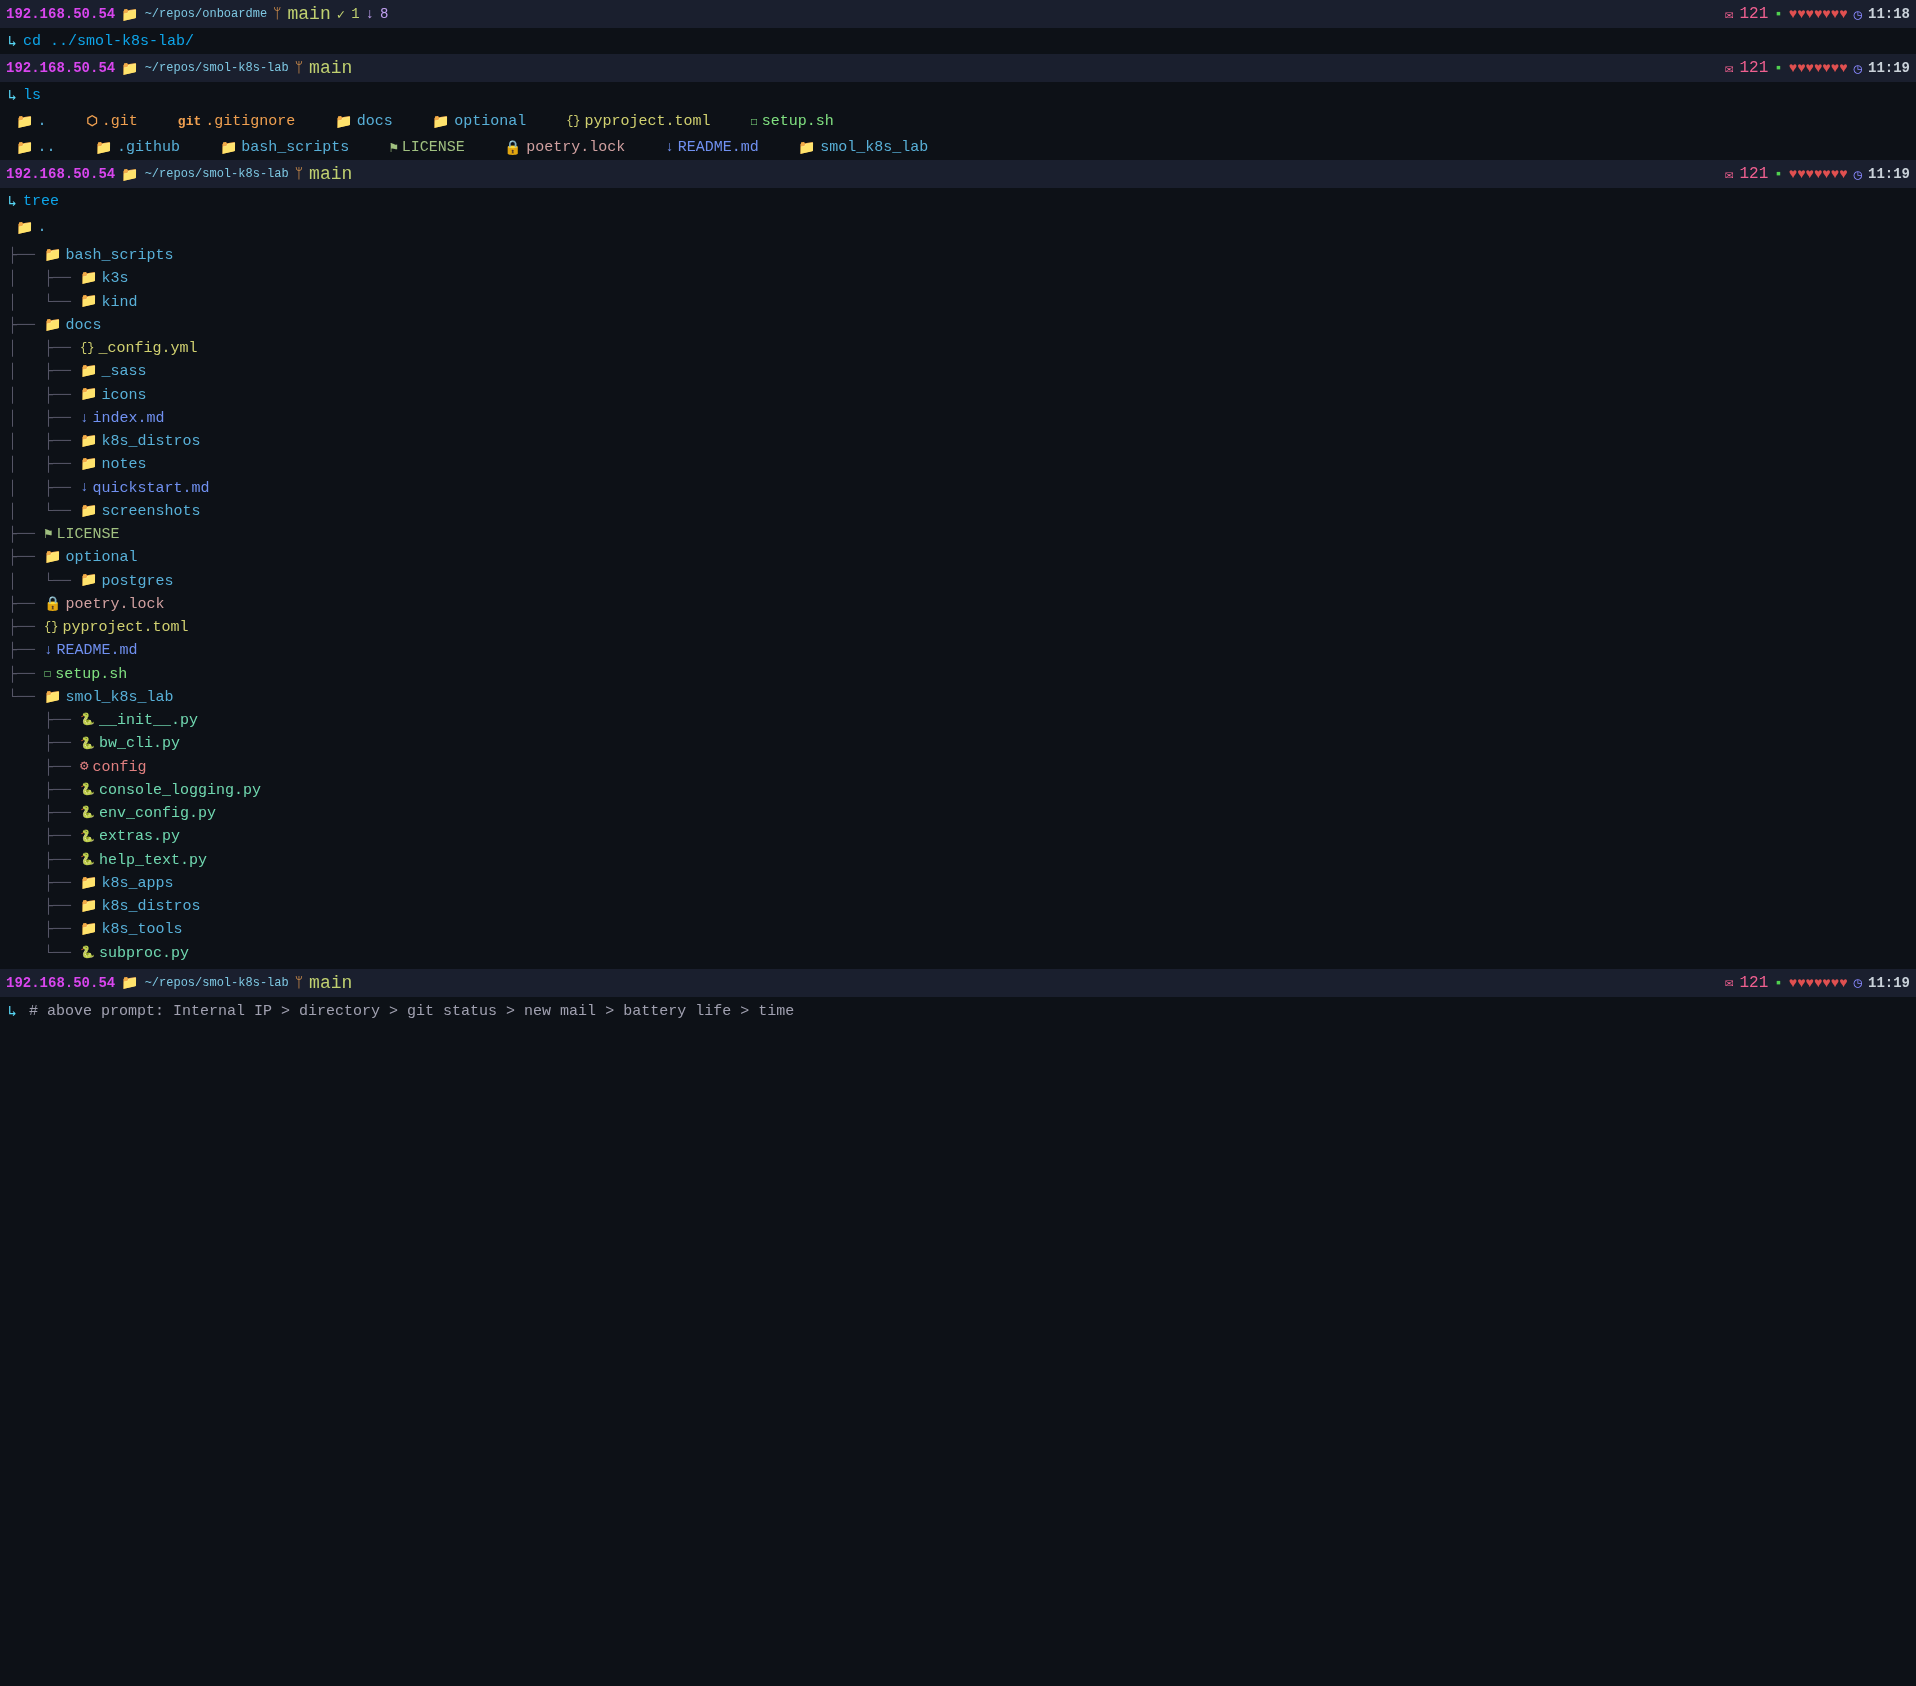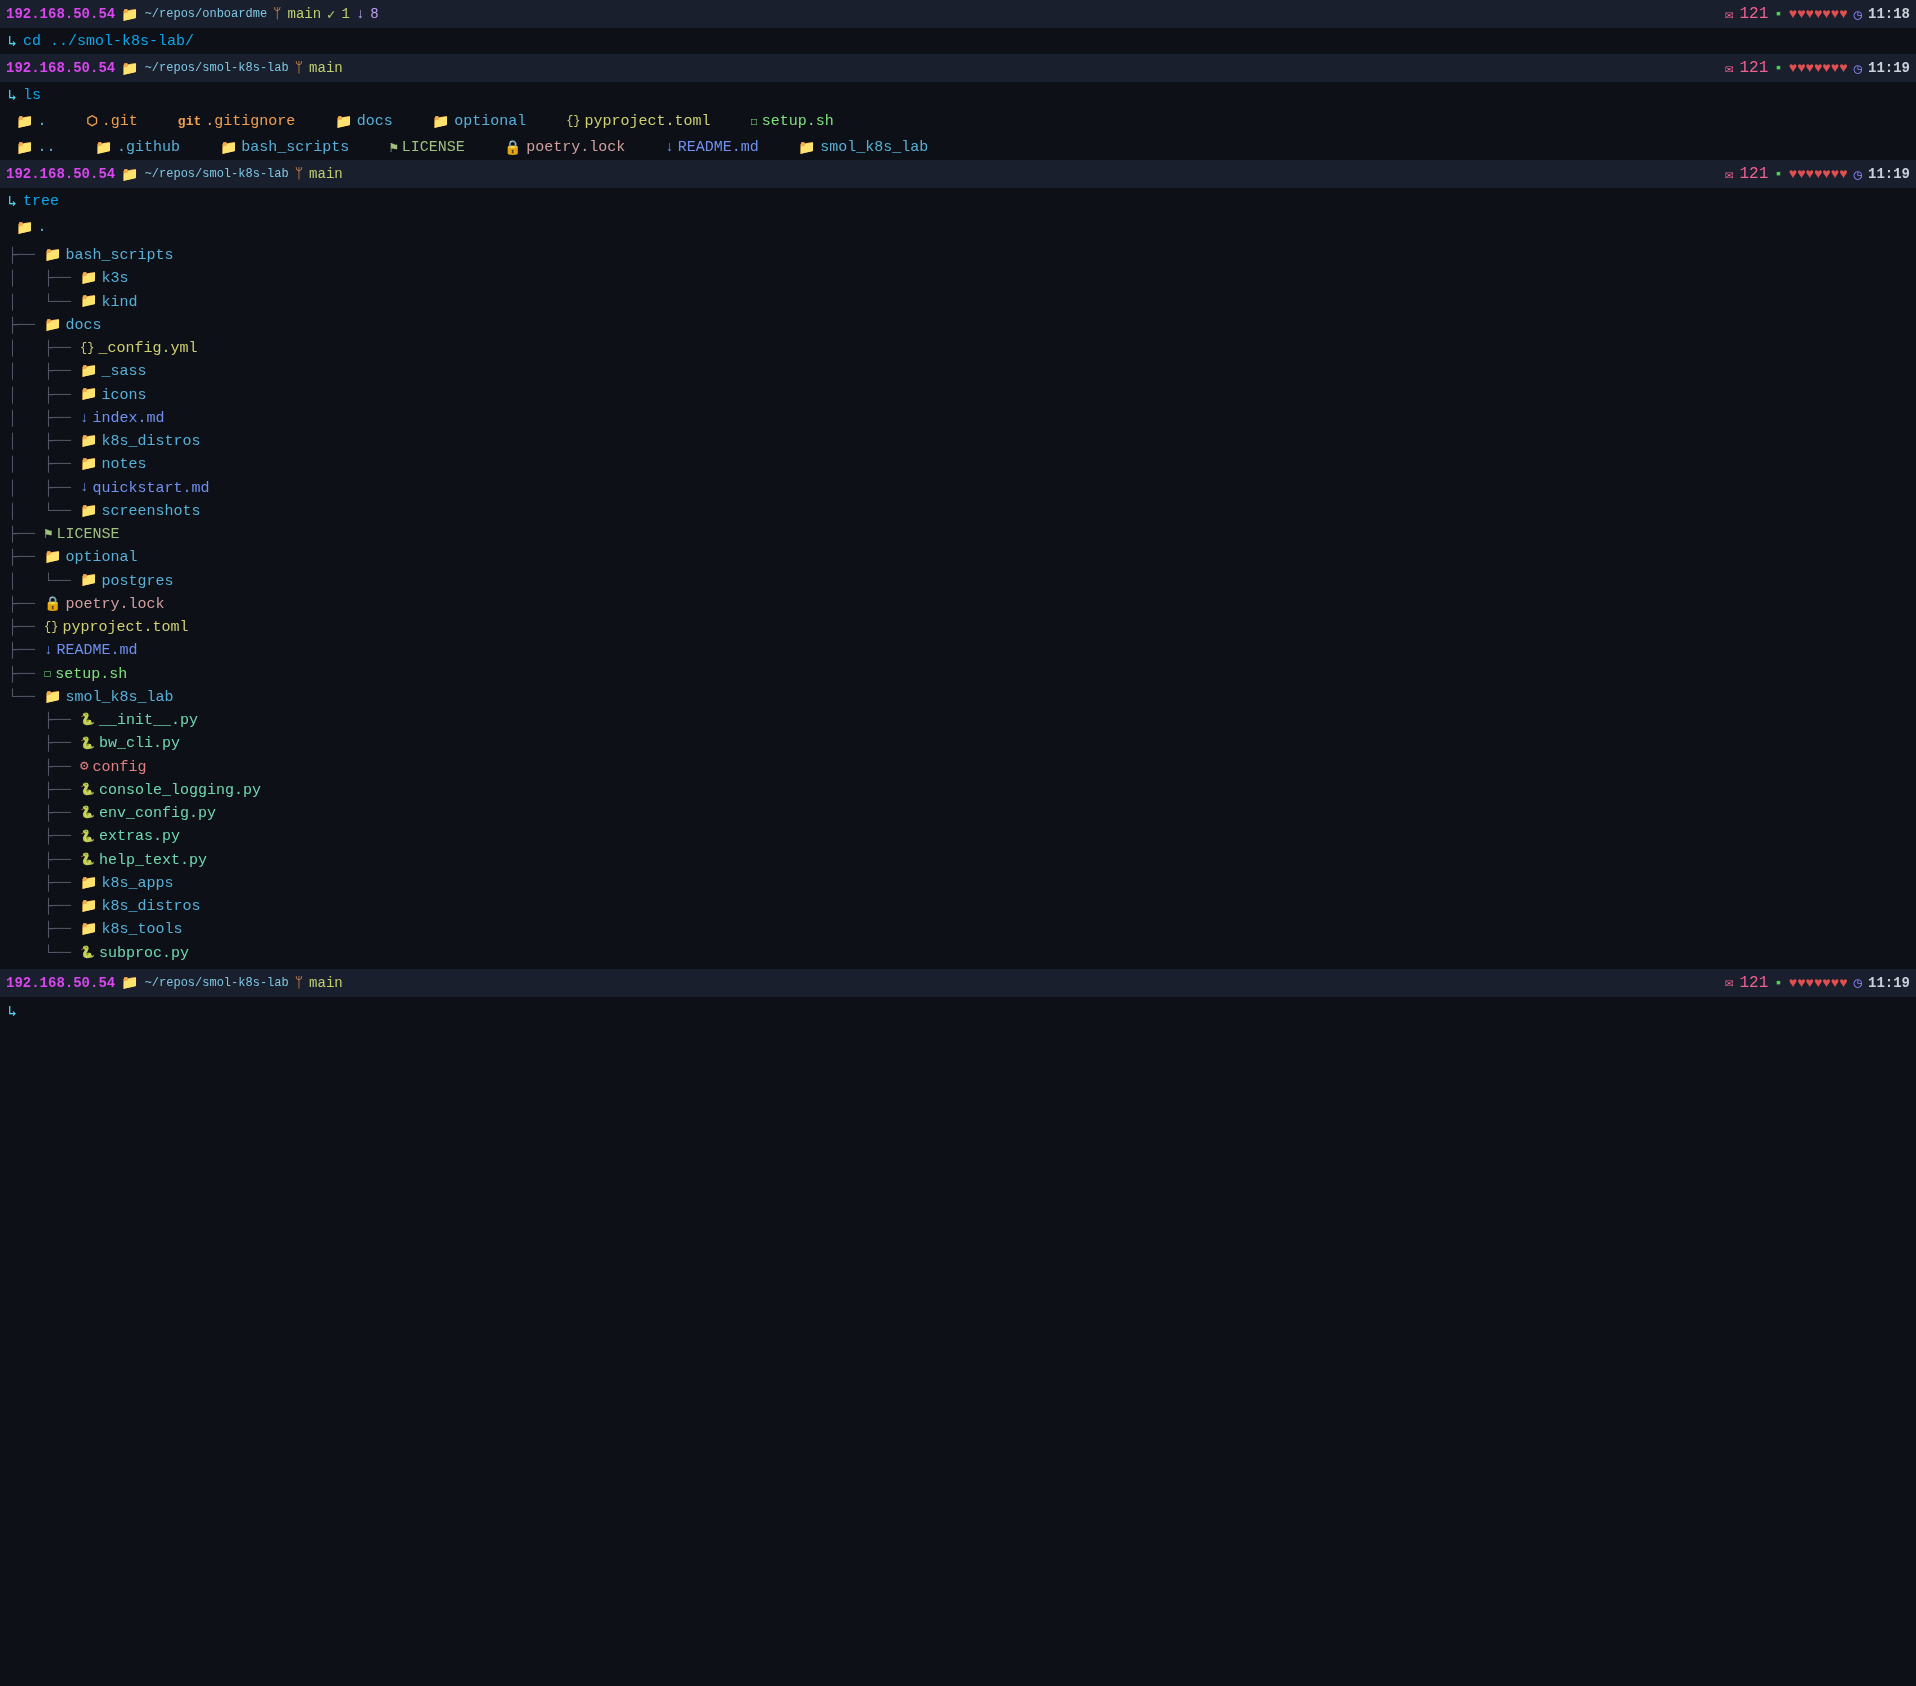--- a/index.html
+++ b/index.html
@@ -35,21 +35,21 @@
     .status-bar .dir-path {
       color: #7ec8e3;
       font-size: 12px;
     }
     .status-bar .git-icon {
       color: #f0a050;
       font-size: 14px;
     }
     .status-bar .branch {
       color: #c0d070;
-      font-size: 14px;
+      font-size: 18px;
     }
     .status-bar .check-icon {
       color: #c0d070;
       font-size: 14px;
     }
     .status-bar .check-count {
       color: #c0d070;
       font-size: 14px;
     }
     .status-bar .arrow-down-icon {
@@ -491,13 +491,14 @@
   <span class="mail-icon">✉</span>
   <span class="mail-count">121</span>
   <span class="battery-icon">▪</span>
   <span class="hearts hearts-red">♥♥♥♥♥♥♥</span>
   <span class="clock-icon">◷</span>
   <span class="time">11:19</span>
 </div>
 
 <div class="comment-line">
   <span class="prompt-arrow" style="color:#58d6f5;">↳</span>
+  <span class="comment-text" style="margin-left:6px;"># above prompt: Internal IP &gt; directory &gt; git status &gt; new mail &gt; battery life &gt; time</span>
 </div>
 
 </body></html>

